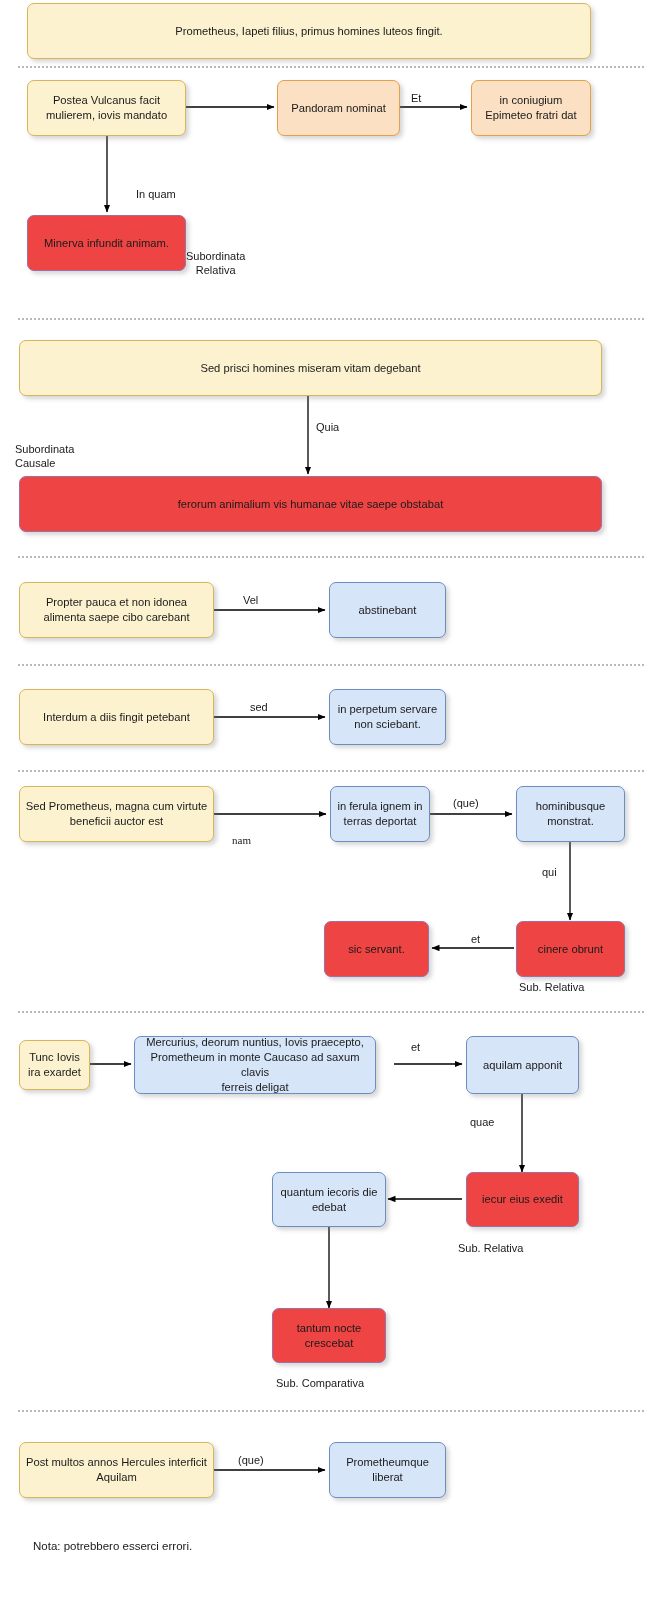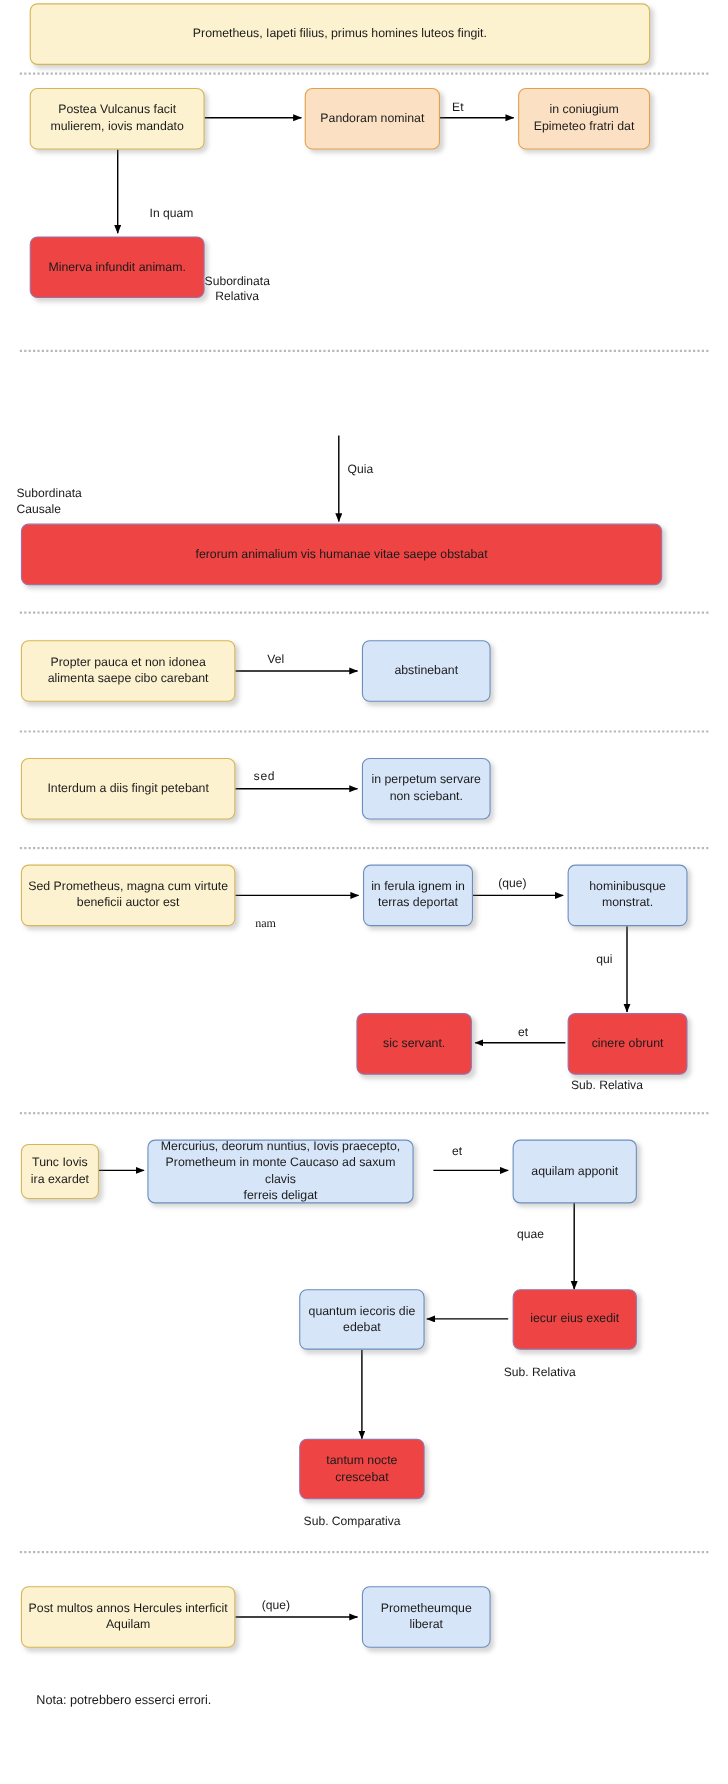--- a/index.html
+++ b/index.html
@@ -143,35 +143,36 @@
   <div class="node n-orange" style="left:277px; top:80px; width:123px; height:56px;">Pandoram nominat</div>
   <div class="node n-orange" style="left:471px; top:80px; width:120px; height:56px;">in coniugium
 Epimeteo fratri dat</div>
   <div class="node n-purple" style="left:27px; top:215px; width:159px; height:56px;">Minerva infundit animam.</div>
 
   <div class="edge-label" style="left:411px; top:91px;">Et</div>
   <div class="edge-label" style="left:136px; top:187px;">In quam</div>
   <div class="side-label" style="left:186px; top:249px;">Subordinata
 Relativa</div>
 
+  <div class="node n-yellow" style="left:19px; top:340px; width:583px; height:56px;">Sed prisci homines miseram vitam degebant</div>
   <div class="node n-purple" style="left:19px; top:476px; width:583px; height:56px;">ferorum animalium vis humanae vitae saepe obstabat</div>
 
   <div class="edge-label" style="left:316px; top:420px;">Quia</div>
   <div class="side-label" style="left:15px; top:442px; text-align:left;">Subordinata
  Causale</div>
 
   <div class="node n-yellow" style="left:19px; top:582px; width:195px; height:56px;">Propter pauca et non idonea
 alimenta saepe cibo carebant</div>
   <div class="node n-blue" style="left:329px; top:582px; width:117px; height:56px;">abstinebant</div>
   <div class="edge-label" style="left:243px; top:593px;">Vel</div>
 
   <div class="node n-yellow" style="left:19px; top:689px; width:195px; height:56px;">Interdum a diis fingit petebant</div>
   <div class="node n-blue" style="left:329px; top:689px; width:117px; height:56px;">in perpetum servare
 non sciebant.</div>
-  <div class="edge-label" style="left:230px; top:700px;font-family:Liberation Mono, monospace;">sed</div>
+  <div class="edge-label" style="left:250px; top:700px;">sed</div>
 
   <div class="node n-yellow" style="left:19px; top:786px; width:195px; height:56px;">Sed Prometheus, magna cum virtute
 beneficii auctor est</div>
   <div class="node n-blue" style="left:330px; top:786px; width:100px; height:56px;">in ferula ignem in
 terras deportat</div>
   <div class="node n-blue" style="left:516px; top:786px; width:109px; height:56px;">hominibusque
 monstrat.</div>
   <div class="node n-purple" style="left:516px; top:921px; width:109px; height:56px;">cinere obrunt</div>
   <div class="node n-purple" style="left:324px; top:921px; width:105px; height:56px;">sic servant.</div>
 

